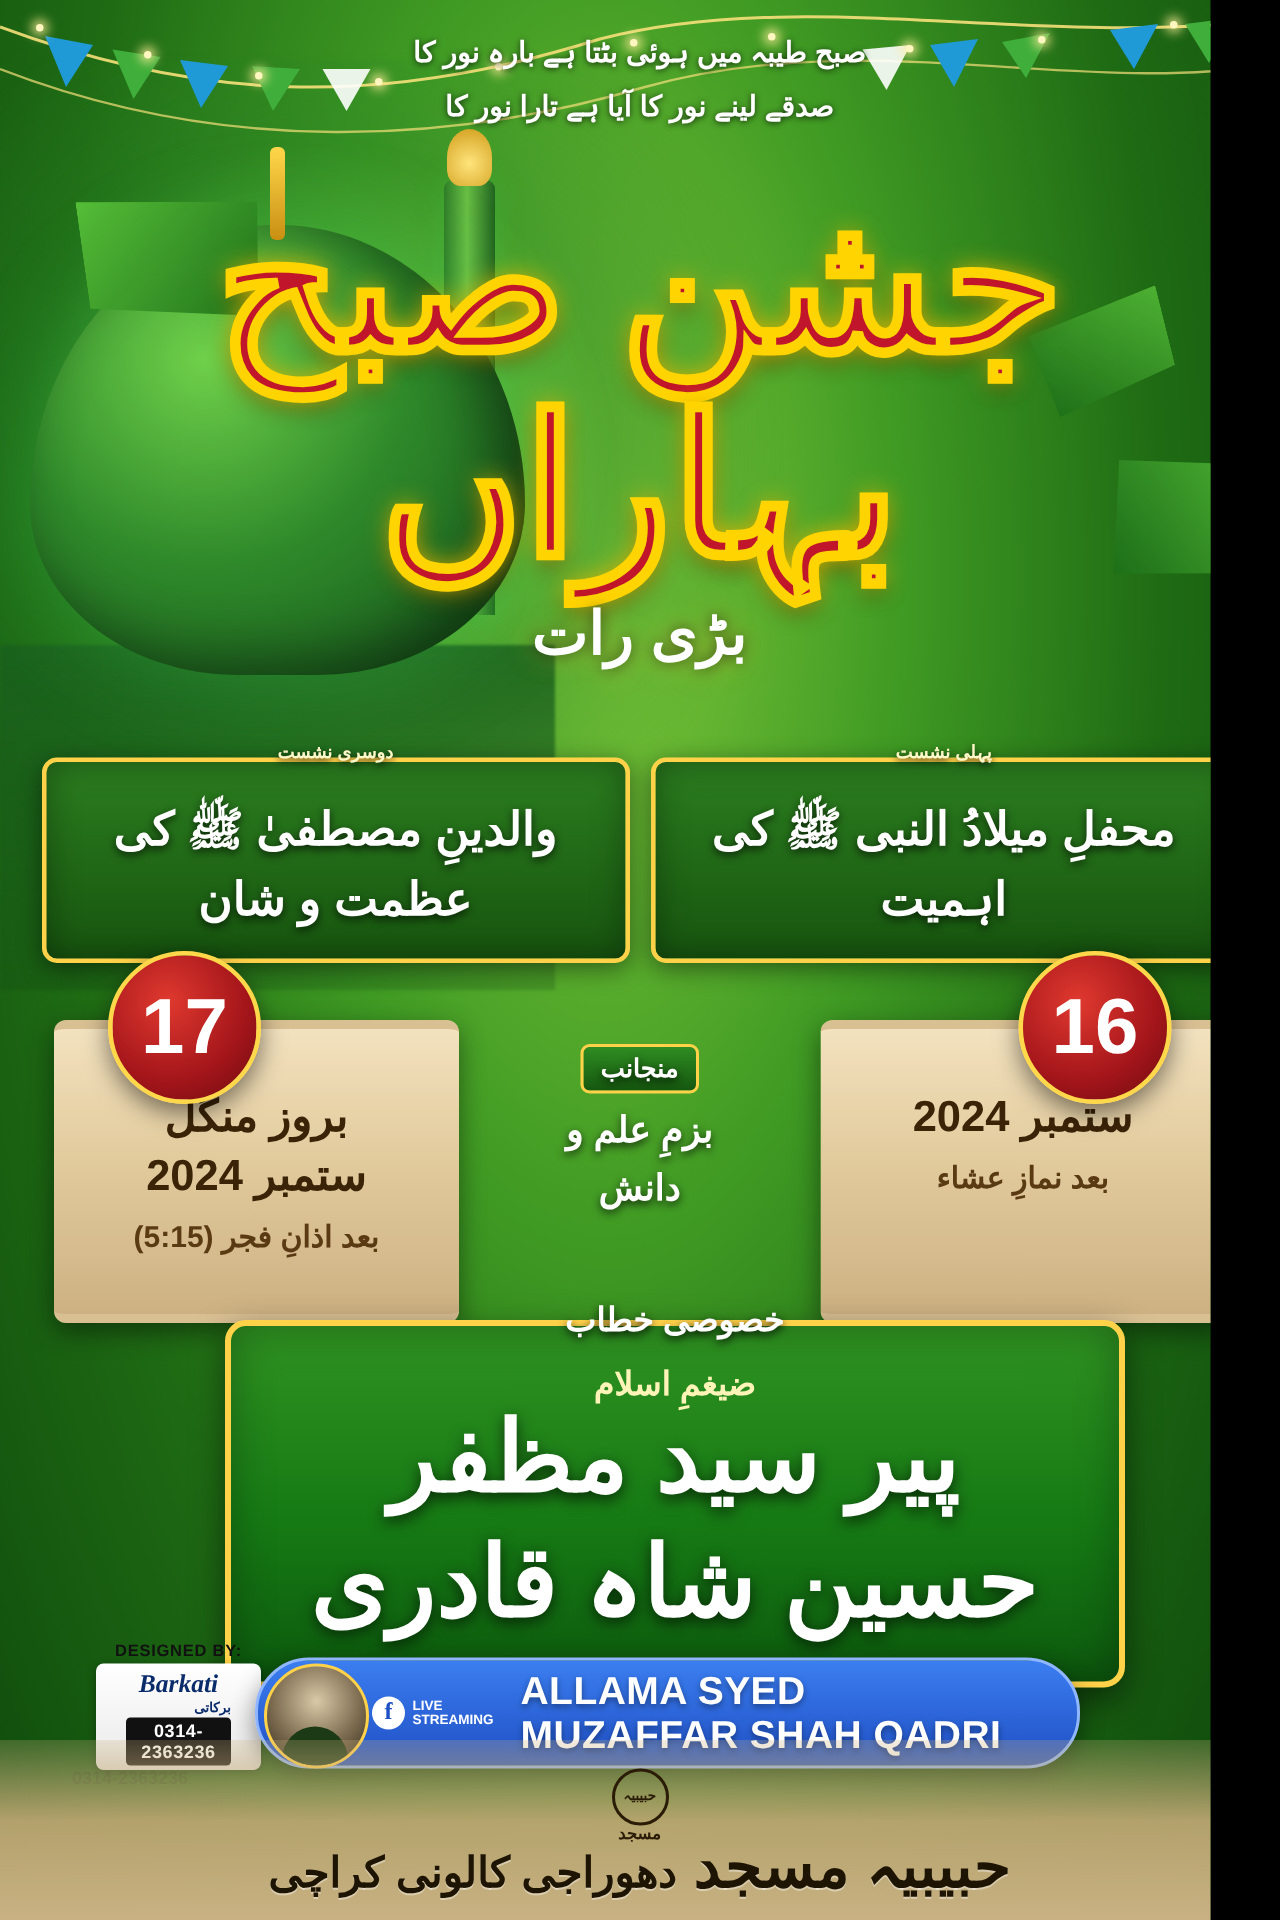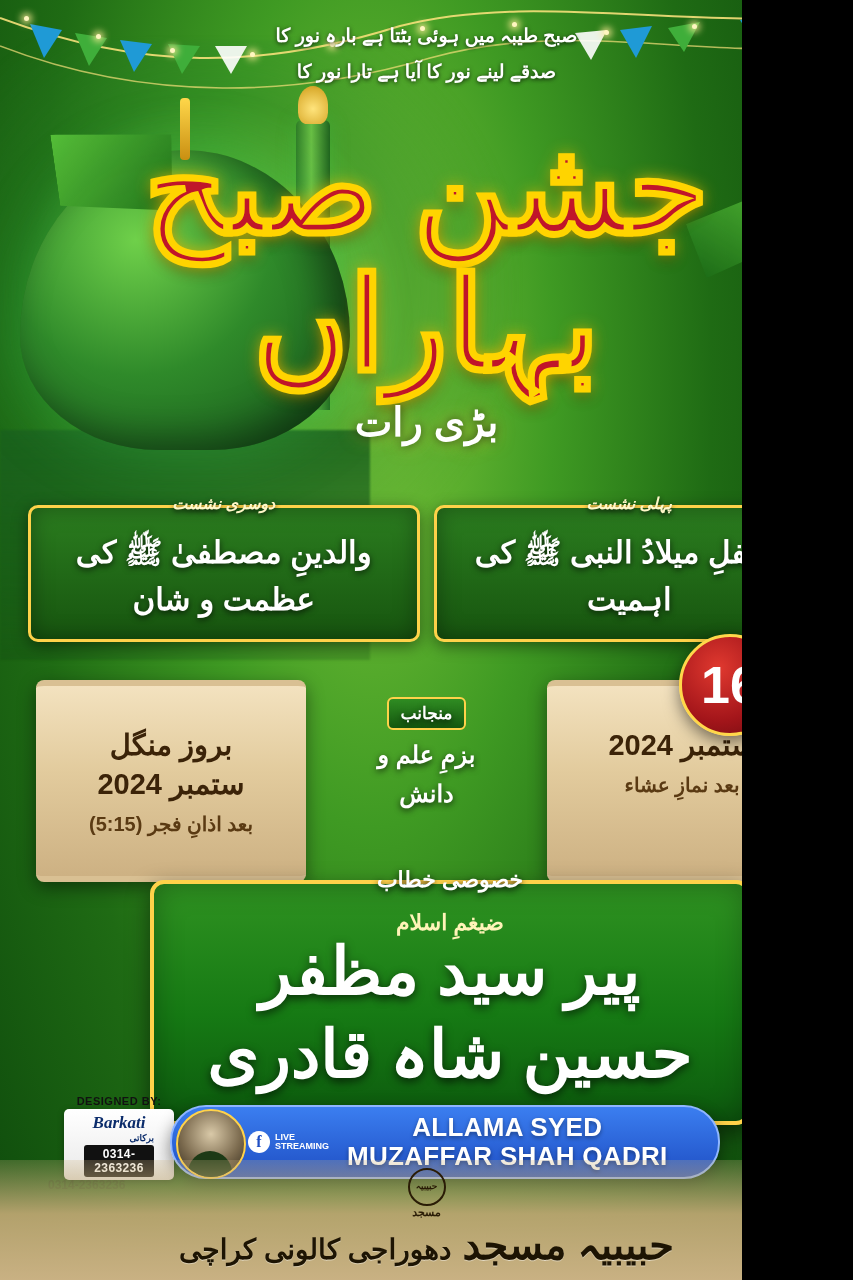--- a/index.html
+++ b/index.html
@@ -5,21 +5,21 @@
   html, body {
     margin: 0;
     padding: 0;
     background: #000;
   }
   body {
     font-family: "Liberation Sans", sans-serif;
   }
   .poster {
     position: relative;
-    width: 742px;
+    width: 807px;
     height: 1280px;
     overflow: hidden;
     background: radial-gradient(ellipse at 50% 30%, #7cc63a 0%, #3f9a23 35%, #1f6b14 65%, #0e4a0c 100%);
   }
 
   
   .bg-mosque-glow {
     position: absolute;
     left: -40px; top: 40px;
     width: 560px; height: 560px;
@@ -149,26 +149,25 @@
     border-radius: 10px;
     padding: 22px 12px 16px;
     text-align: center;
     box-shadow: 0 4px 16px rgba(0,0,0,0.45), inset 0 0 22px rgba(0,0,0,0.35);
   }
   .session-tag {
     position: absolute;
     top: -14px; right: 50%;
     transform: translateX(50%);
     color: #fff8c8;
-    font-size: 16px;
+    font-size: 12px;
     font-weight: 700;
     text-shadow: 0 2px 5px rgba(0,0,0,0.8);
     direction: rtl;
     white-space: nowrap;
-    font-style: italic;
   }
   .session-title {
     font-size: 31px;
     font-weight: 700;
     color: #ffffff;
     direction: rtl;
     line-height: 1.5;
     text-shadow: 0 2px 6px rgba(0,0,0,0.7);
   }
 
@@ -379,33 +378,32 @@
     text-transform: uppercase;
   }
   .live-name {
     color: #ffffff;
     font-size: 26px;
     font-weight: 700;
     line-height: 1.12;
     letter-spacing: .3px;
     margin-left: 8px;
     text-shadow: 0 2px 4px rgba(0,0,0,0.4);
-    text-align: center;
   }
 
   
   .footer {
     position: absolute;
     left: 0; bottom: 0;
     width: 853px; height: 120px;
     background: linear-gradient(180deg, rgba(205,180,130,0.25) 0%, rgba(196,170,118,0.9) 45%, #c9b183 100%);
   }
   .footer-logo {
     position: absolute;
-    left: 50%; top: 8px;
+    left: 50%; top: 19px;
     transform: translateX(-50%);
     width: 54px; height: 40px;
     color: #2a1c06;
     font-size: 11px;
     direction: rtl;
     text-align: center;
     font-weight: 700;
     line-height: 1.1;
   }
   .footer-logo .ring {
@@ -513,20 +511,21 @@
     </div>
     <div class="badge b16">16</div>
 
     <div class="scroll left">
       <div class="scroll-inner">
         <div class="scroll-date">بروز منگل</div>
         <div class="scroll-date">ستمبر 2024</div>
         <div class="scroll-time">بعد اذانِ فجر (5:15)</div>
       </div>
     </div>
+    <div class="badge b17">17</div>
 
     <div class="mid-label">
       <div class="mid-chip">منجانب</div>
       <div>بزمِ علم و</div>
       <div>دانش</div>
     </div>
   </div>
 
   <div class="speaker">
     <div class="speaker-kicker">خصوصی خطاب</div>

